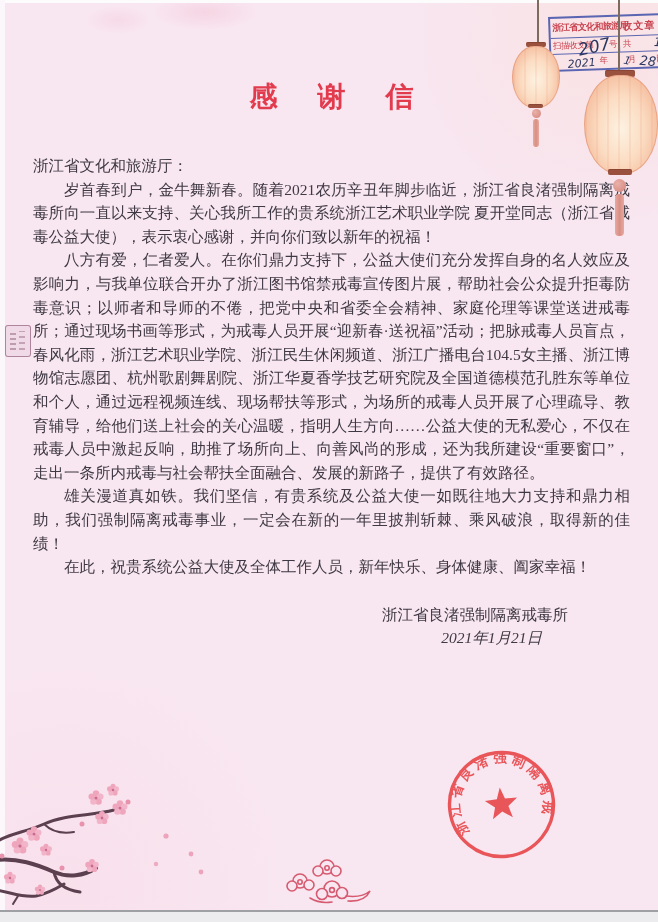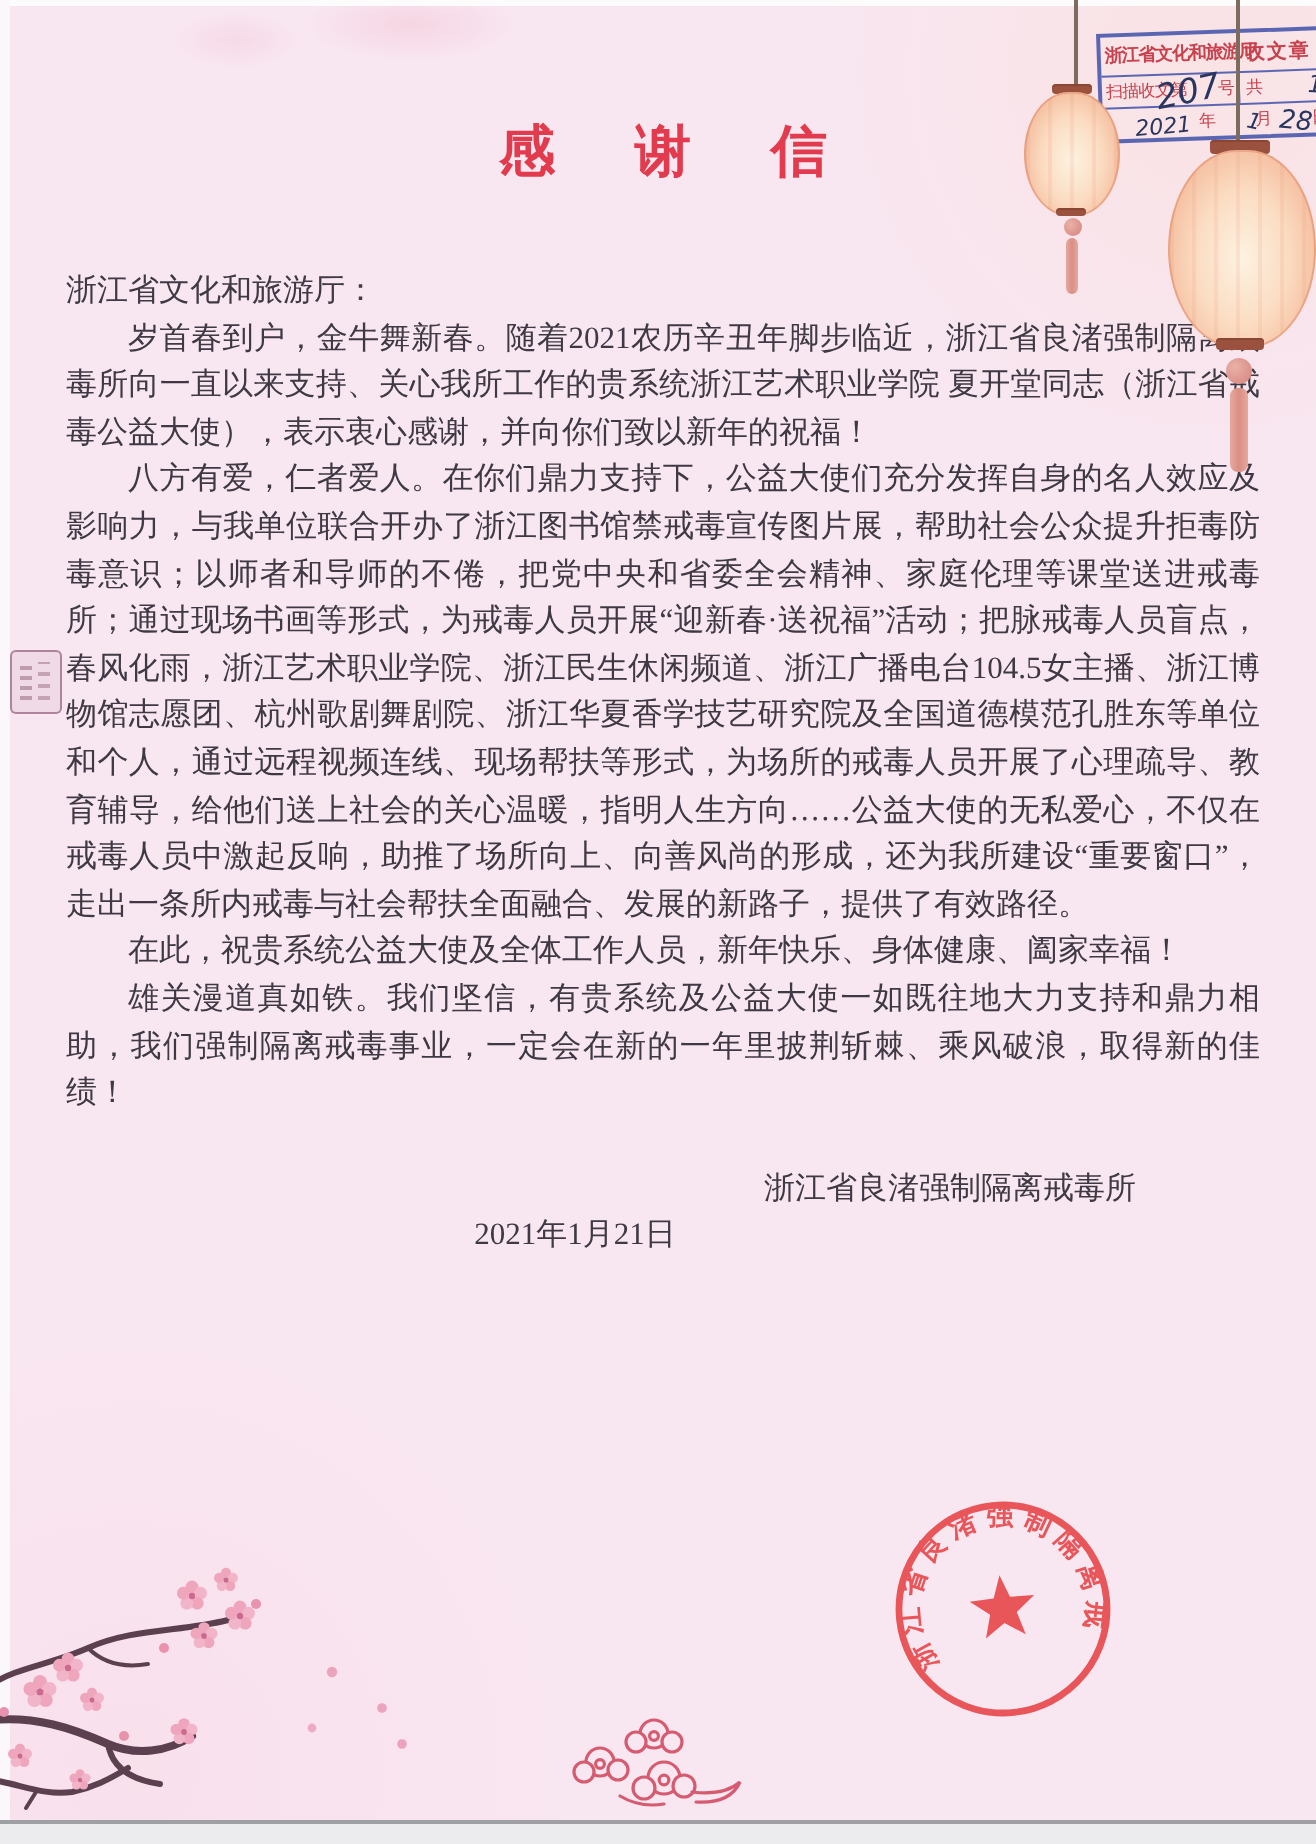--- a/index.html
+++ b/index.html
@@ -13,31 +13,31 @@
       radial-gradient(circle at 10% 96%, rgba(250,214,228,.35), transparent 220px),
       #f8e6f0;
   }
   
   .edge-top{position:absolute;left:0;top:0;right:0;height:3px;background:#fdfcfd;z-index:1;}
   .edge-left{position:absolute;left:0;top:0;width:5px;bottom:0;background:#fbf7fa;z-index:1;}
   .edge-bottom{position:absolute;left:0;right:0;top:910px;height:12px;background:#ececee;border-top:2px solid #9fa0a4;z-index:10;}
 
   
   .letter-body{
-    position:absolute;left:33px;right:28px;top:60px;z-index:3;
+    position:absolute;left:33px;right:28px;top:80px;z-index:3;
     font-size:15.5px;line-height:23.6px;color:#3e3944;text-align:justify;
   }
   .letter-title{
     margin:0 0 0 6px;text-align:center;font-size:28px;line-height:34px;
     color:#e23b4e;font-weight:700;letter-spacing:6px;
   }
   .recipient{margin:40px 0 0 0;}
   .para{margin:0;text-indent:2em;}
   .signature{text-align:right;padding-right:62px;margin-top:24px;}
-  .sig-date{text-align:center;padding-right:88px;}
+  .sig-date{text-align:right;padding-right:88px;font-style:italic;}
 
   
   .receipt-stamp{
     position:absolute;left:548px;top:17px;width:150px;z-index:5;
     transform:rotate(-2deg);transform-origin:left top;
     border:2px solid rgba(64,80,168,.85);color:#c8414d;
     font-family:"Liberation Sans","DejaVu Sans",sans-serif;
     background:rgba(255,255,255,0.06);
   }
   .rs-row{display:flex;align-items:center;border-top:1.5px solid rgba(64,80,168,.85);}
@@ -114,22 +114,22 @@
 <div class="page">
 
   <div class="edge-top"></div>
   <div class="edge-left"></div>
 
   <div class="letter-body">
     <h1 class="letter-title">感　谢　信</h1>
     <p class="recipient">浙江省文化和旅游厅：</p>
     <p class="para">岁首春到户，金牛舞新春。随着2021农历辛丑年脚步临近，浙江省良渚强制隔离戒毒所向一直以来支持、关心我所工作的贵系统浙江艺术职业学院 夏开堂同志（浙江省戒毒公益大使），表示衷心感谢，并向你们致以新年的祝福！</p>
     <p class="para">八方有爱，仁者爱人。在你们鼎力支持下，公益大使们充分发挥自身的名人效应及影响力，与我单位联合开办了浙江图书馆禁戒毒宣传图片展，帮助社会公众提升拒毒防毒意识；以师者和导师的不倦，把党中央和省委全会精神、家庭伦理等课堂送进戒毒所；通过现场书画等形式，为戒毒人员开展“迎新春·送祝福”活动；把脉戒毒人员盲点，春风化雨，浙江艺术职业学院、浙江民生休闲频道、浙江广播电台104.5女主播、浙江博物馆志愿团、杭州歌剧舞剧院、浙江华夏香学技艺研究院及全国道德模范孔胜东等单位和个人，通过远程视频连线、现场帮扶等形式，为场所的戒毒人员开展了心理疏导、教育辅导，给他们送上社会的关心温暖，指明人生方向……公益大使的无私爱心，不仅在戒毒人员中激起反响，助推了场所向上、向善风尚的形成，还为我所建设“重要窗口”，走出一条所内戒毒与社会帮扶全面融合、发展的新路子，提供了有效路径。</p>
+    <p class="para">雄关漫道真如铁。我们坚信，有贵系统及公益大使一如既往地大力支持和鼎力相助，我们强制隔离戒毒事业，一定会在新的一年里披荆斩棘、乘风破浪，取得新的佳绩！</p>
     <p class="para">在此，祝贵系统公益大使及全体工作人员，新年快乐、身体健康、阖家幸福！</p>
-    <p class="para">雄关漫道真如铁。我们坚信，有贵系统及公益大使一如既往地大力支持和鼎力相助，我们强制隔离戒毒事业，一定会在新的一年里披荆斩棘、乘风破浪，取得新的佳绩！</p>
     <div class="signature">浙江省良渚强制隔离戒毒所</div>
     <div class="sig-date">2021年1月21日</div>
   </div>
 
   <div class="receipt-stamp">
     <div class="rs-row rs-r1">
       <div class="rs-cell-l">
         <span class="rs-org">浙江省文化和旅游厅</span>
       </div>
       <div class="rs-cell-r">

